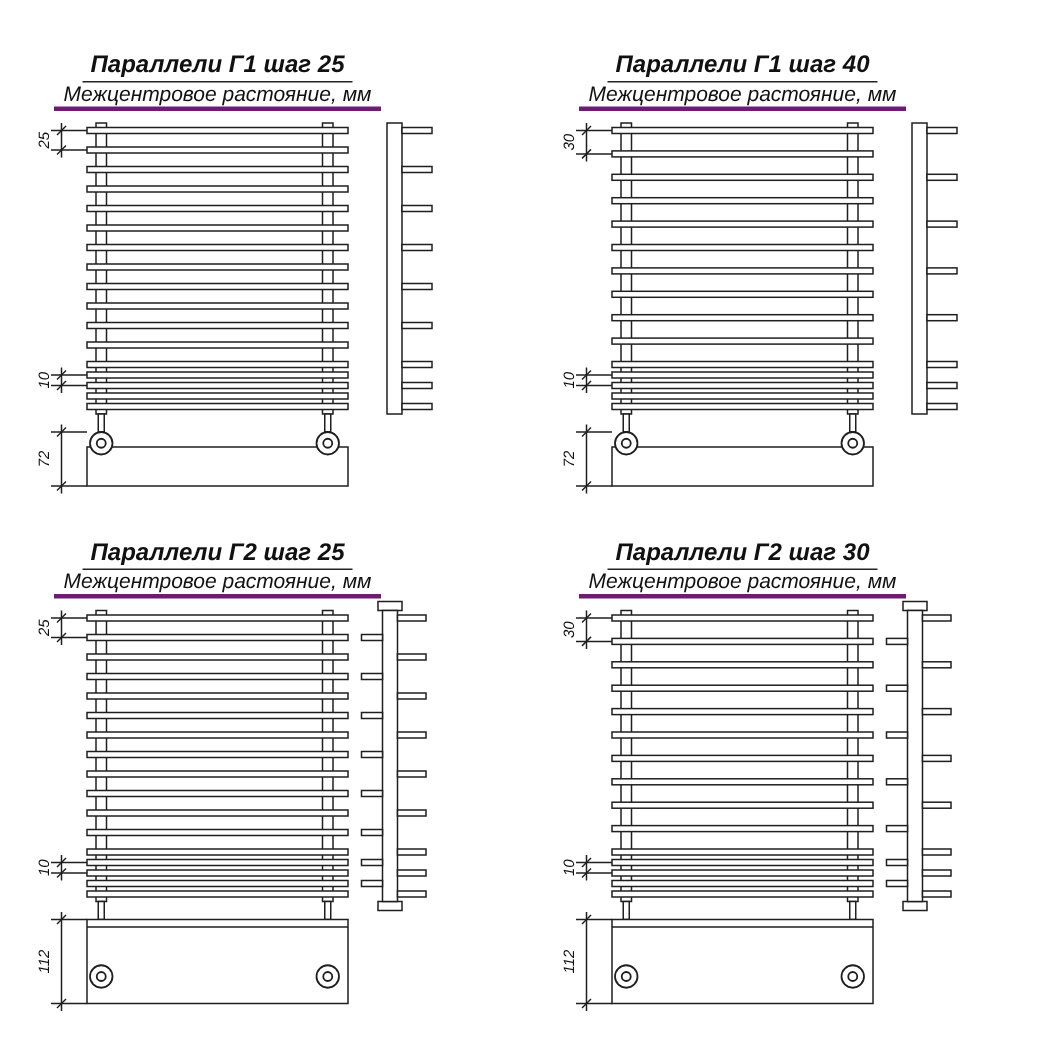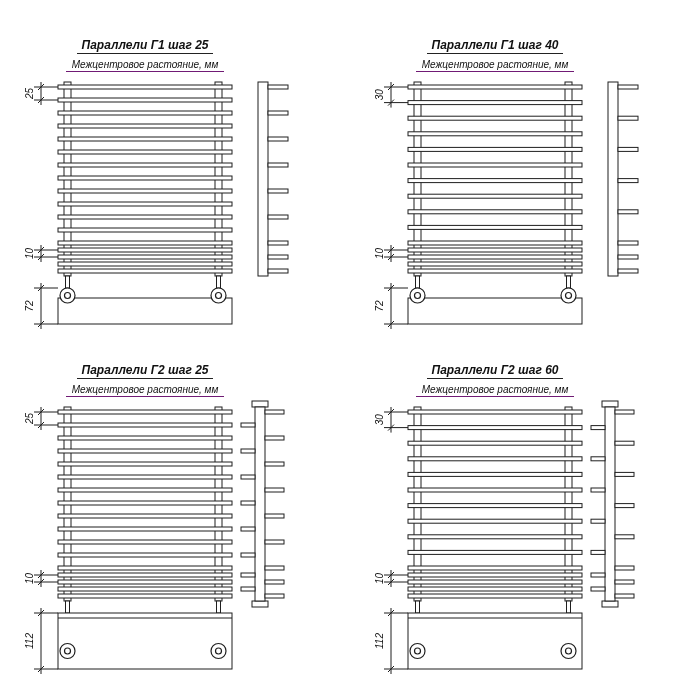--- a/index.html
+++ b/index.html
@@ -9,26 +9,26 @@
   }
   .panel{position:absolute;width:350px;height:345px;}
   .panel.p0{left:0px;top:30px;}
   .panel.p1{left:350px;top:30px;}
   .panel.p2{left:0px;top:355px;}
   .panel.p3{left:350px;top:355px;}
   .trow{position:absolute;left:35px;width:220px;text-align:center;}
   .title-row{top:5px;}
   .subtitle-row{top:24px;}
   .title{
-    display:inline-block;font-size:12px;font-weight:bold;font-style:italic;
+    display:inline-block;font-size:16px;font-weight:bold;font-style:italic;
     color:#111;border-bottom:1.2px solid #222;padding:0 5px 1px 5px;white-space:nowrap;
   }
   .subtitle{
-    display:inline-block;font-size:10px;font-style:italic;color:#111;
-    border-bottom:1px solid #701a75;padding:0 6px 1px 6px;white-space:nowrap;
+    display:inline-block;font-size:14px;font-style:italic;color:#111;
+    border-bottom:3px solid #701a75;padding:0 6px 1px 6px;white-space:nowrap;
   }
   svg.drawing{position:absolute;left:0;top:0;}
 </style>
 </head>
 <body>
 
 <div class="sheet">
 
   <section class="panel p0">
     <div class="trow title-row">
@@ -228,21 +228,21 @@
         <line x1="34" y1="314" x2="58" y2="314" stroke="#1f1f1f" stroke-width="1"></line>
         <line x1="41" y1="253" x2="41" y2="319" stroke="#1f1f1f" stroke-width="1"></line>
         <line x1="38" y1="261" x2="44" y2="255" stroke="#1f1f1f" stroke-width="1"></line>
         <line x1="38" y1="317" x2="44" y2="311" stroke="#1f1f1f" stroke-width="1"></line>
         <text x="30" y="286" fill="#111111" font-size="10" font-style="italic" text-anchor="middle" dominant-baseline="middle" font-family="&quot;Liberation Sans&quot;, sans-serif" transform="rotate(-90 30 286)">112</text>
       </svg>
   </section>
 
   <section class="panel p3">
     <div class="trow title-row">
-      <span class="title">Параллели Г2 шаг 60</span>
+      <span class="title">Параллели Г2 шаг 30</span>
     </div>
     <div class="trow subtitle-row">
       <span class="subtitle">Межцентровое растояние, мм</span>
     </div>
     <svg class="drawing" width="350" height="345">
         <rect x="64" y="52" width="7" height="194" fill="#ffffff" stroke="#1f1f1f" stroke-width="1"></rect>
         <rect x="215" y="52" width="7" height="194" fill="#ffffff" stroke="#1f1f1f" stroke-width="1"></rect>
         <rect x="58" y="55" width="174" height="4" fill="#ffffff" stroke="#1f1f1f" stroke-width="1"></rect>
         <rect x="58" y="70.6" width="174" height="4" fill="#ffffff" stroke="#1f1f1f" stroke-width="1"></rect>
         <rect x="58" y="86.2" width="174" height="4" fill="#ffffff" stroke="#1f1f1f" stroke-width="1"></rect>

